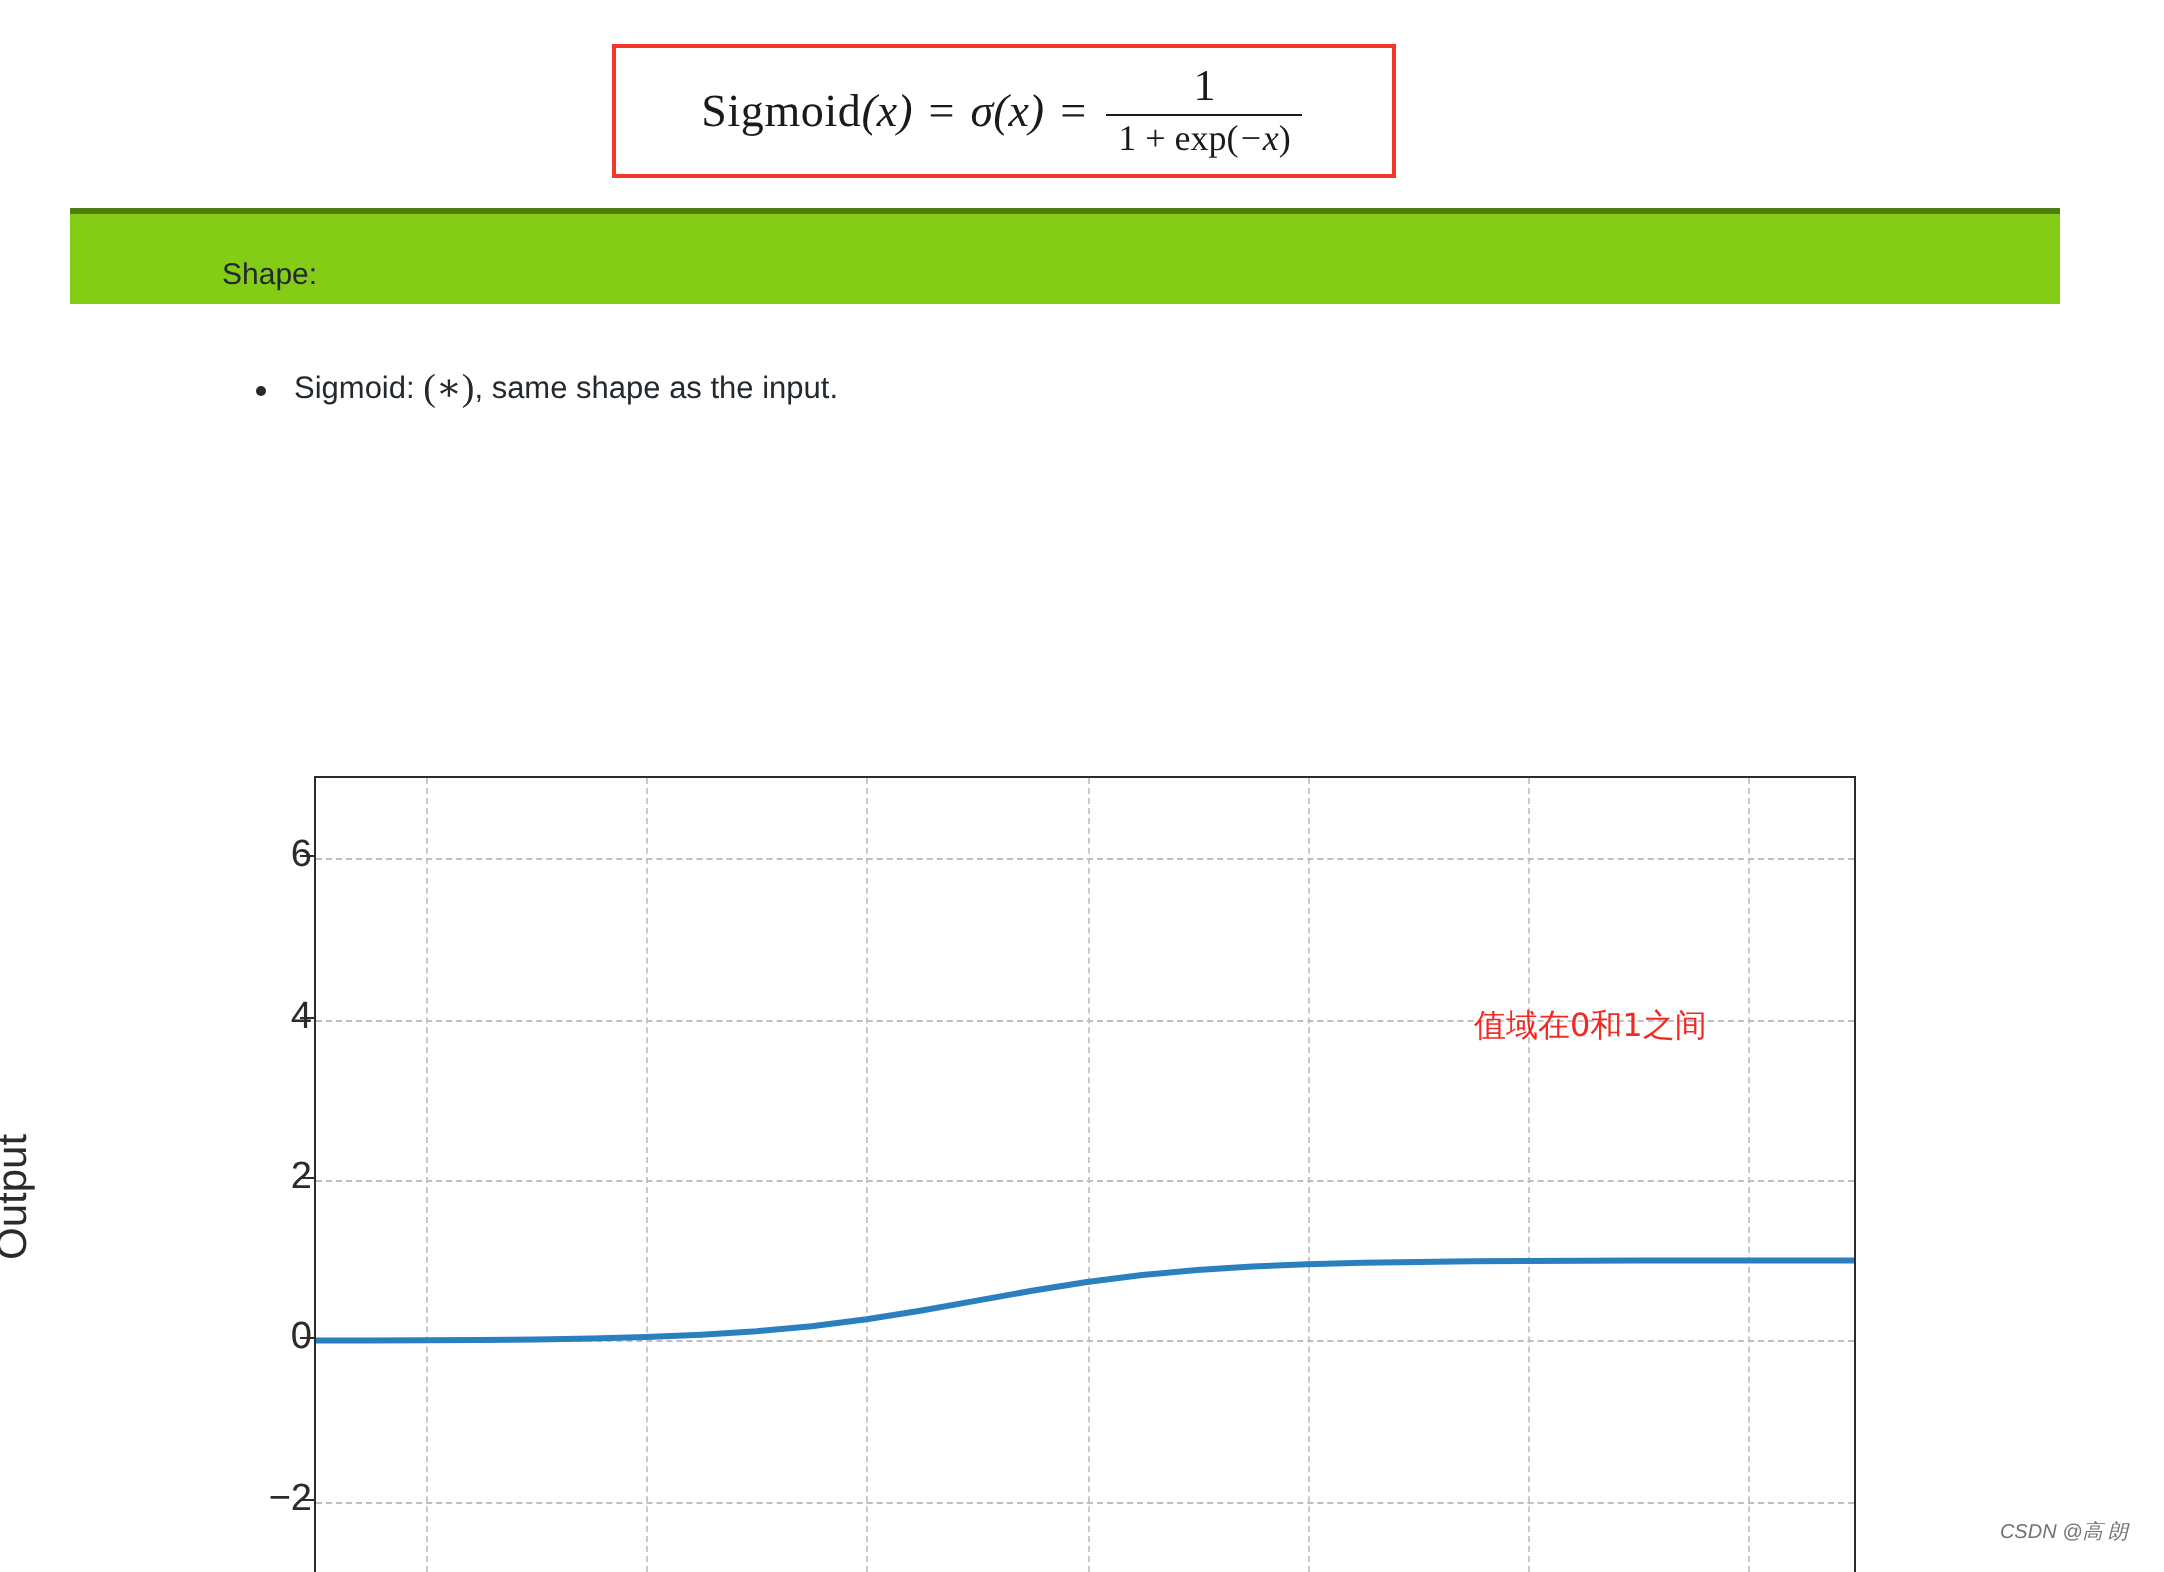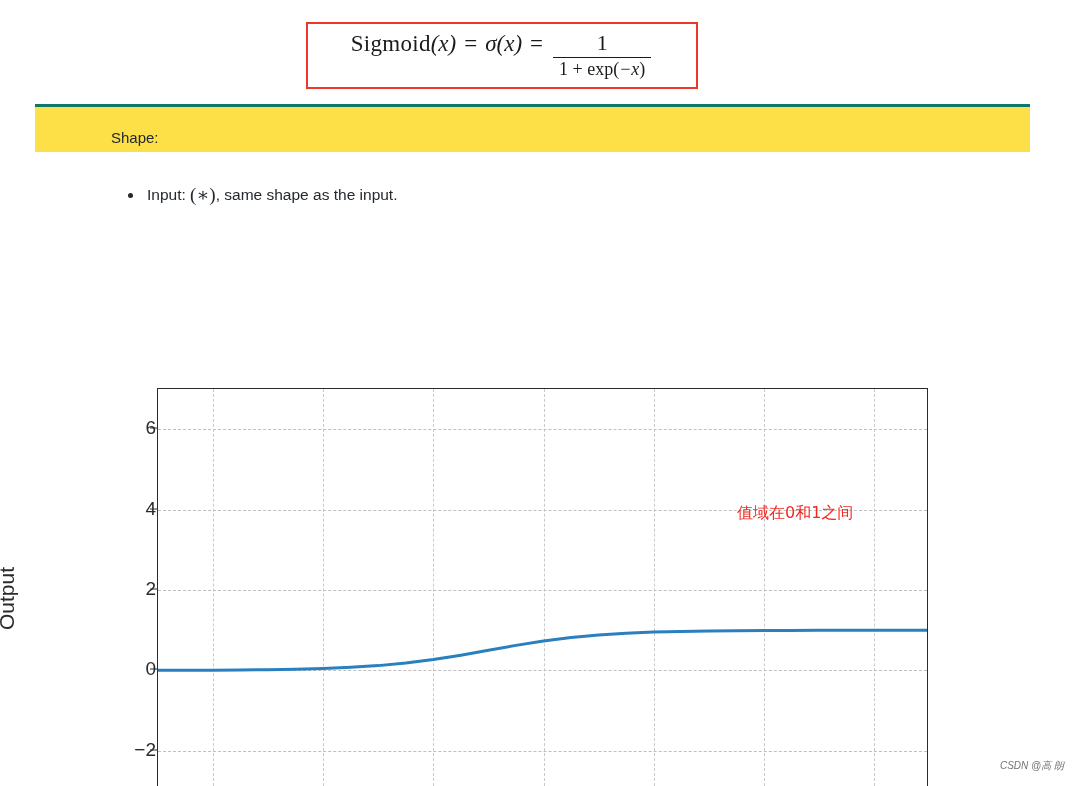--- a/index.html
+++ b/index.html
@@ -27,20 +27,21 @@
     box-sizing: border-box;
     display: flex;
     align-items: center;
     justify-content: center;
   }
   .formula {
     font-family: "Liberation Serif", "DejaVu Serif", serif;
     font-size: 23px;
     color: #1a1a1a;
     display: flex;
+    align-items: center;
     white-space: nowrap;
   }
   .formula .lhs {
     letter-spacing: 0.3px;
   }
   .ital {
     font-style: italic;
   }
   .frac {
     display: inline-flex;
@@ -64,22 +65,22 @@
     font-size: 18px;
   }
 
   
   #shape-header {
     position: absolute;
     left: 35px;
     top: 104px;
     width: 995px;
     height: 48px;
-    background: #fde047;
-    border-top: 3px solid #0f766e;
+    background: #84cc16;
+    border-top: 3px solid #4d7c0f;
     box-sizing: border-box;
   }
   #shape-header .label {
     position: absolute;
     left: 76px;
     top: 22px;
     font-size: 15px;
     color: #24292e;
   }
   #shape-list {
@@ -248,21 +249,21 @@
       <span class="den"><span>1 + exp(</span><span class="ital">−x</span><span>)</span></span>
     </span>
   </div>
 </div>
 
 <div id="shape-header">
   <span class="label">Shape:</span>
 </div>
 
 <ul id="shape-list">
-  <li><span>Input: </span><span class="star-paren">(∗)</span><span>, same shape as the input.</span></li>
+  <li><span>Sigmoid: </span><span class="star-paren">(∗)</span><span>, same shape as the input.</span></li>
 </ul>
 
 <div id="chart">
 
 
   <div id="y-axis-label">Output</div>
 
   <div id="y-ticks">
       <div class="y-tick-label" style="top: 40.2px;">6</div>
       <div class="y-tick-label" style="top: 120.6px;">4</div>

